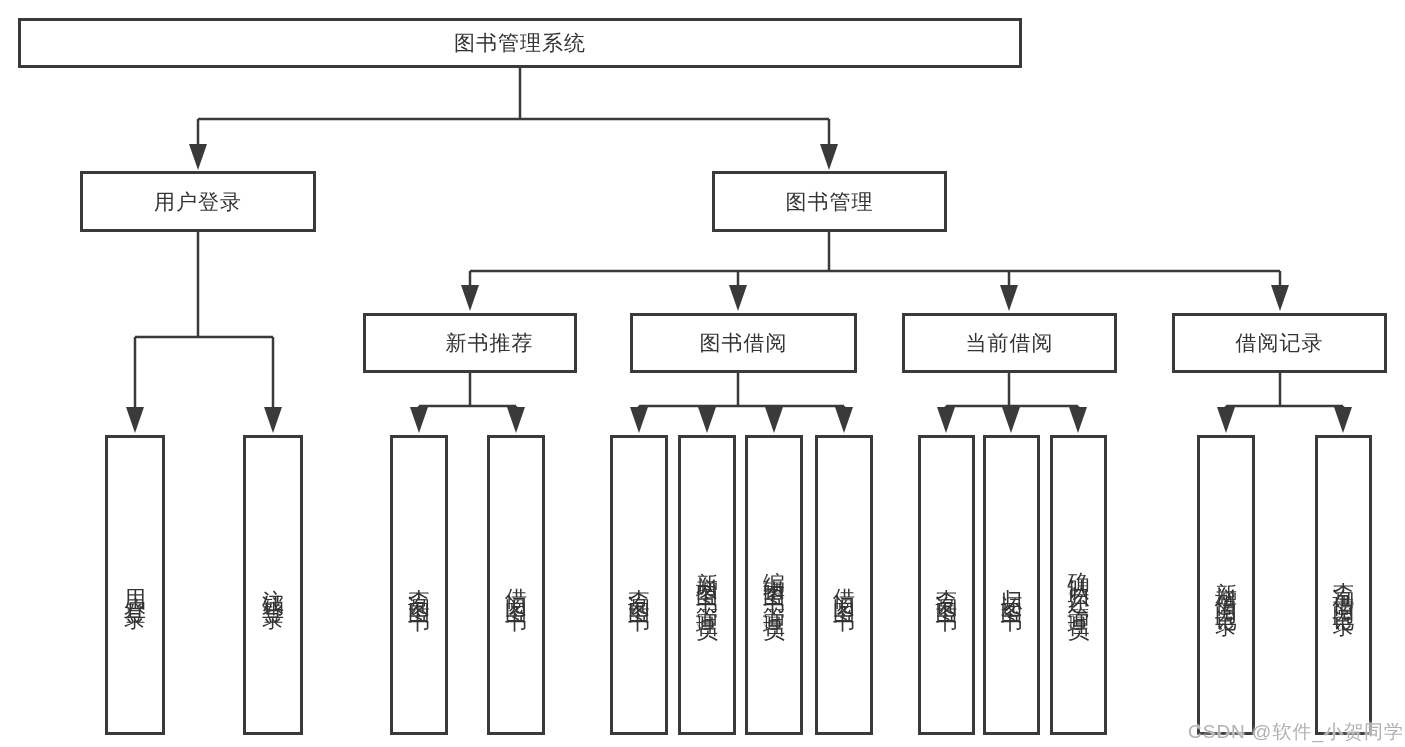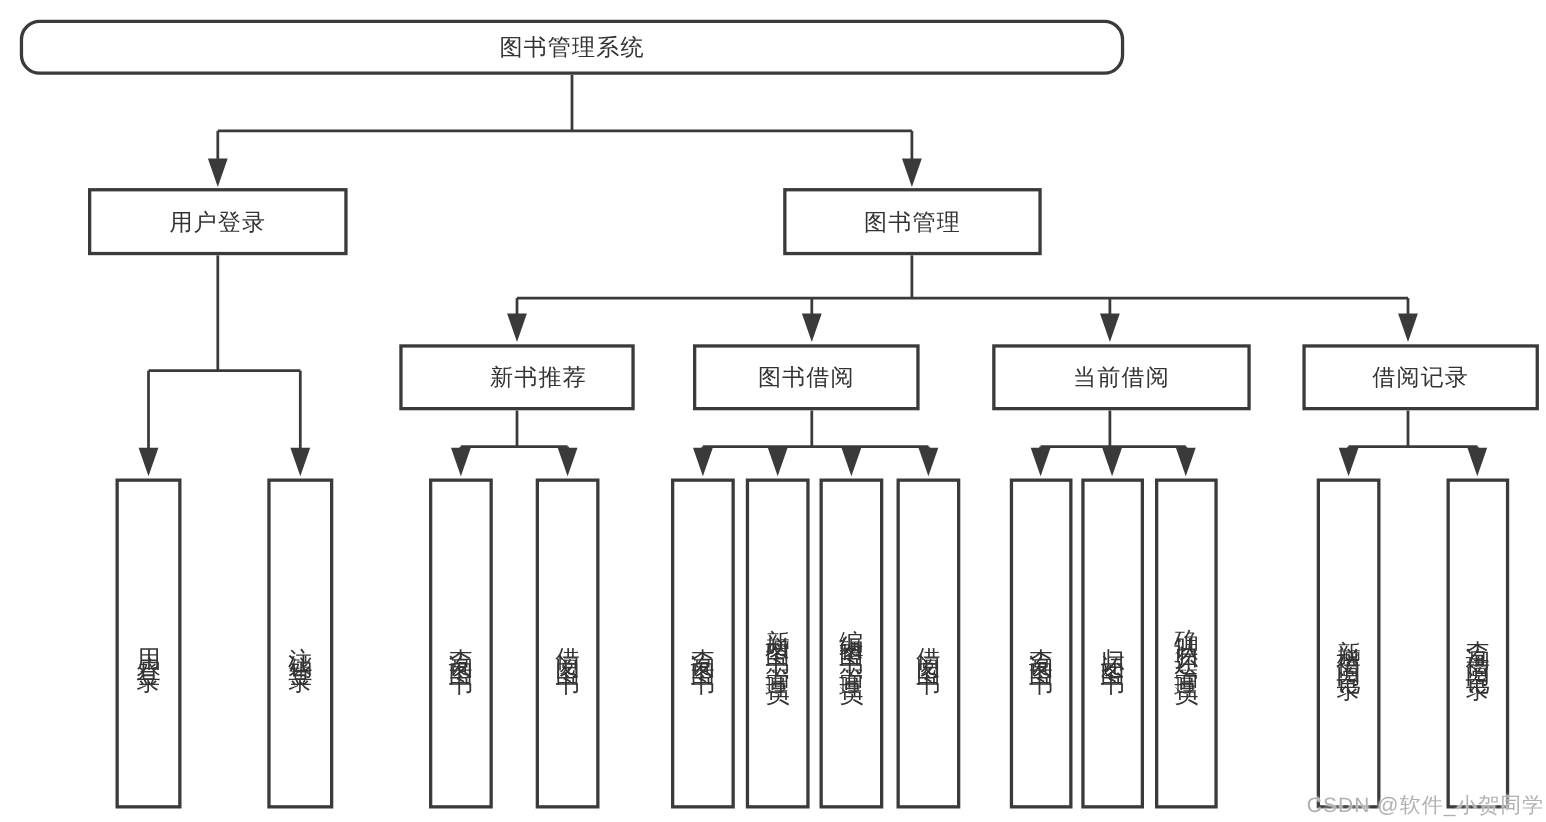--- a/index.html
+++ b/index.html
@@ -112,29 +112,29 @@
       <polygon points="1069,407 1087,407 1078,433"></polygon>
 
     <path d="M1280 373 V406"></path>
     <path d="M1226 406 H1343"></path>
     <path d="M1226 406 V411"></path>
       <polygon points="1217,407 1235,407 1226,433"></polygon>
     <path d="M1343 406 V411"></path>
       <polygon points="1334,407 1352,407 1343,433"></polygon>
   </svg>
 
-  <div class="box hbox" style="left:18px; top:18px; width:1004px; height:50px;border-radius:18px;">图书管理系统</div>
+  <div class="box hbox" style="left:18px; top:18px; width:1004px; height:50px;">图书管理系统</div>
 
   <div class="box hbox" style="left:80px; top:171px; width:236px; height:61px;">用户登录</div>
   <div class="box hbox" style="left:712px; top:171px; width:235px; height:61px;">图书管理</div>
 
   <div class="box hbox" style="left:363px; top:313px; width:214px; height:60px;padding-left:39px;">新书推荐</div>
-  <div class="box hbox" style="left:630px; top:313px; width:206px; height:60px;">图书借阅</div>
-  <div class="box hbox" style="left:902px; top:313px; width:235px; height:60px;">当前借阅</div>
-  <div class="box hbox" style="left:1172px; top:313px; width:215px; height:60px;margin-left:12px;">借阅记录</div>
+  <div class="box hbox" style="left:630px; top:313px; width:227px; height:60px;">图书借阅</div>
+  <div class="box hbox" style="left:902px; top:313px; width:215px; height:60px;">当前借阅</div>
+  <div class="box hbox" style="left:1172px; top:313px; width:215px; height:60px;">借阅记录</div>
 
   <div class="box vbox" style="left:105px; top:435px; width:60px; height:300px;">用户登录</div>
   <div class="box vbox" style="left:243px; top:435px; width:60px; height:300px;">注销登录</div>
 
   <div class="box vbox" style="left:390px; top:435px; width:58px; height:300px;">查询图书</div>
   <div class="box vbox" style="left:487px; top:435px; width:58px; height:300px;">借阅图书</div>
 
   <div class="box vbox" style="left:610px; top:435px; width:58px; height:300px;">查询图书</div>
   <div class="box vbox" style="left:678px; top:435px; width:58px; height:300px;">新增图书（管理员）</div>
   <div class="box vbox" style="left:745px; top:435px; width:58px; height:300px;">编辑图书（管理员）</div>

